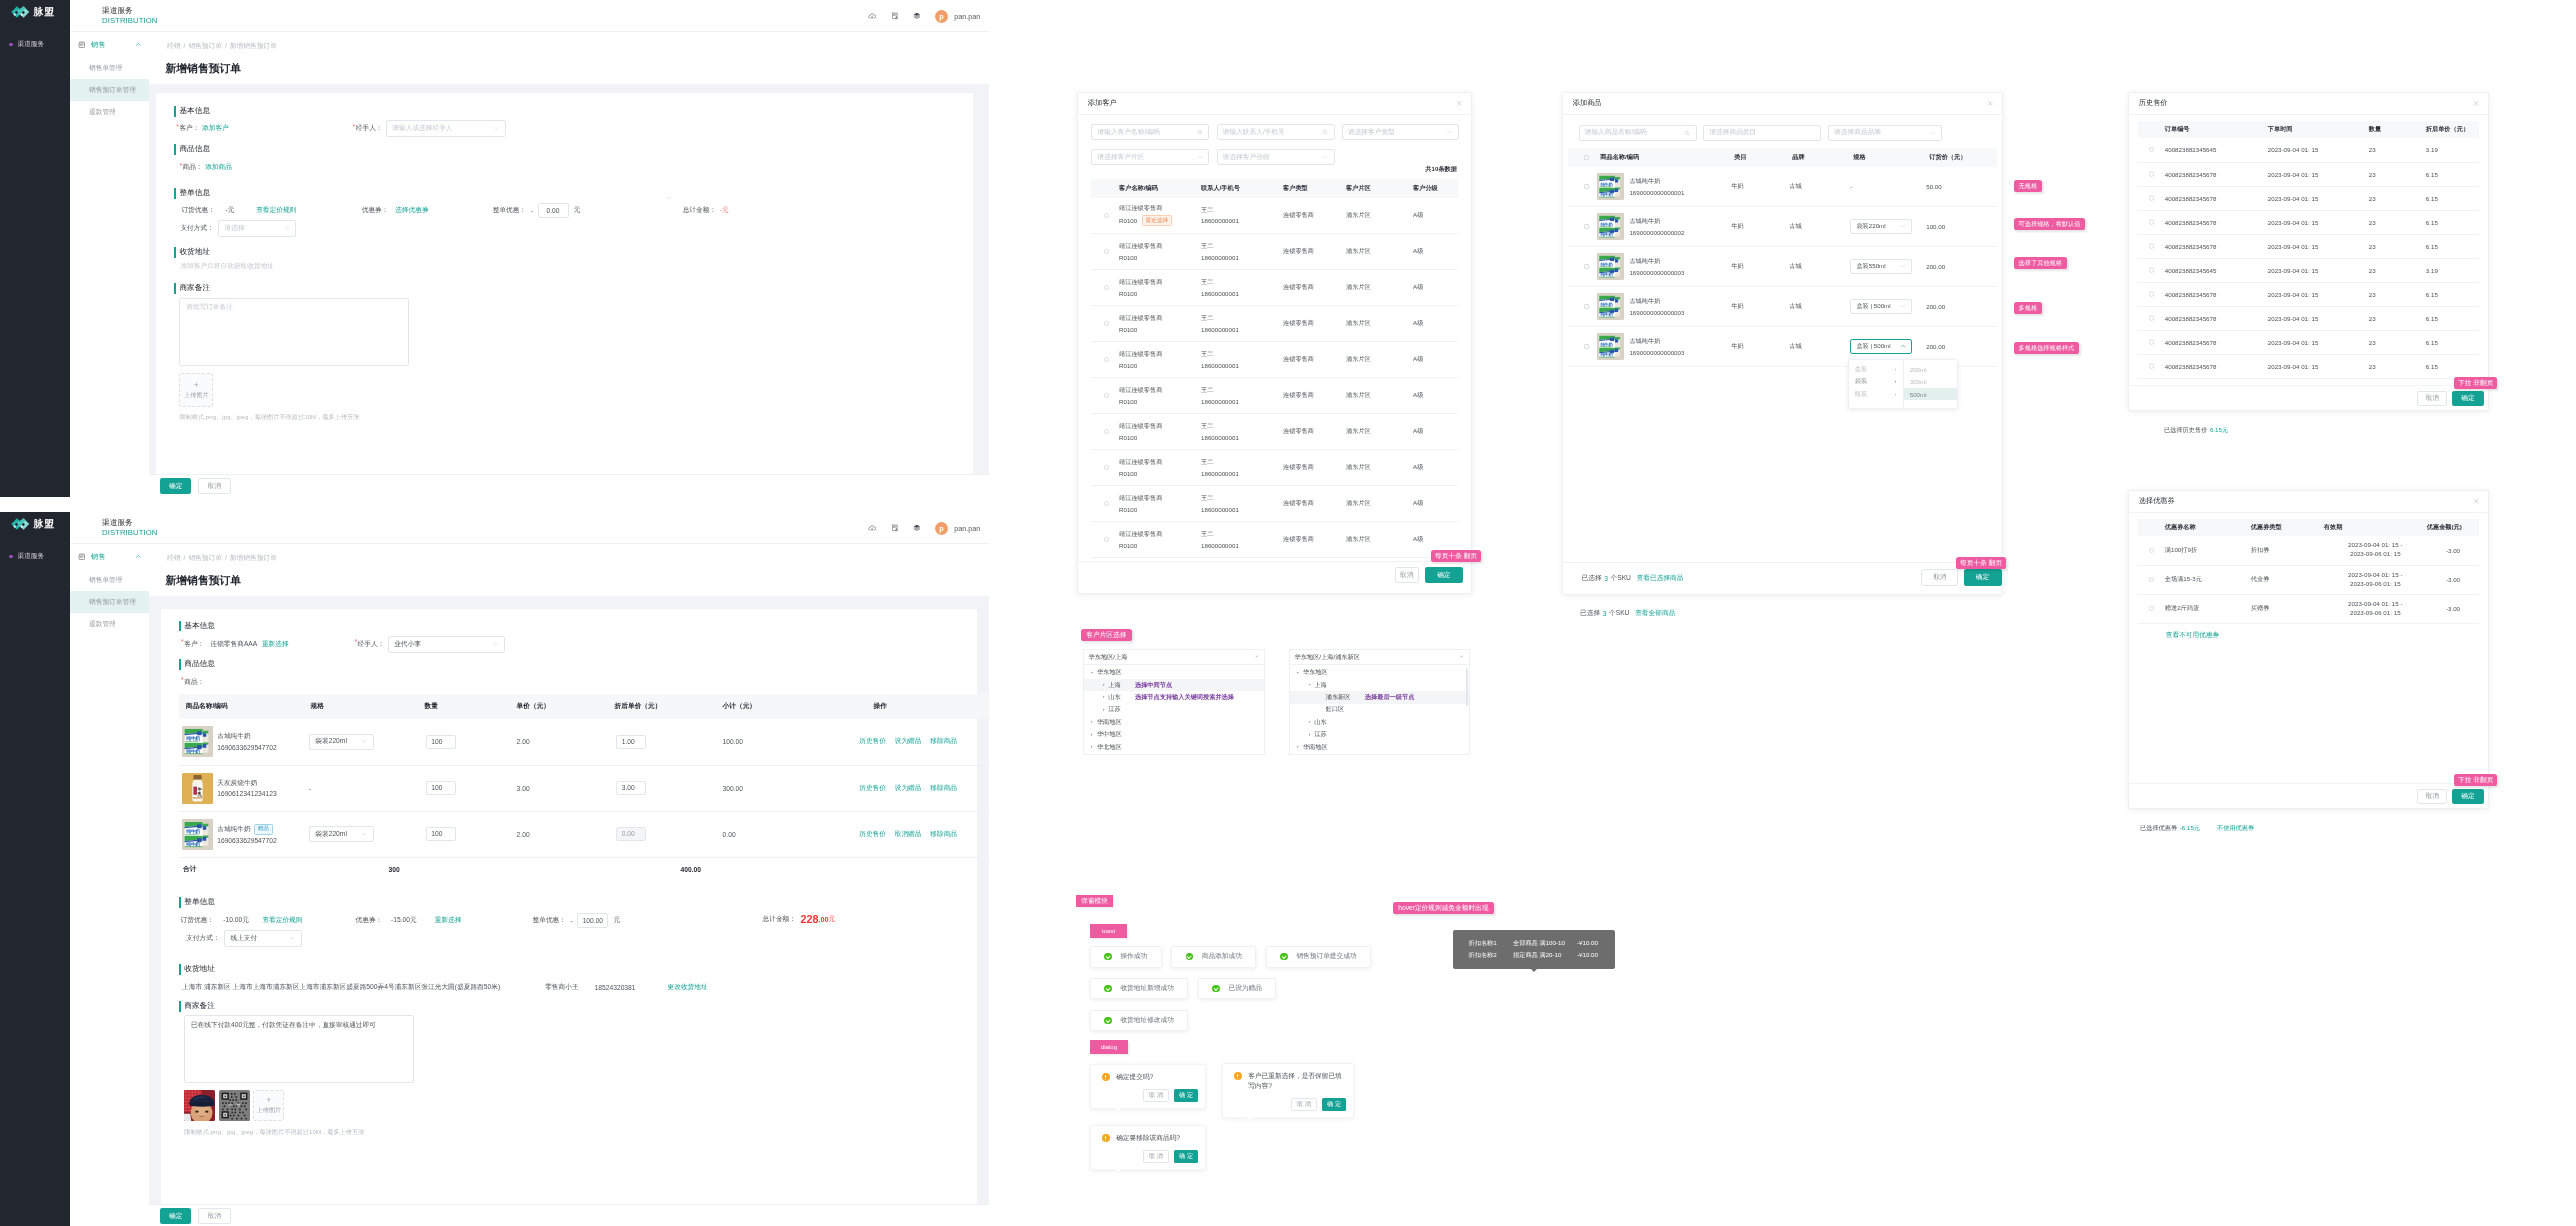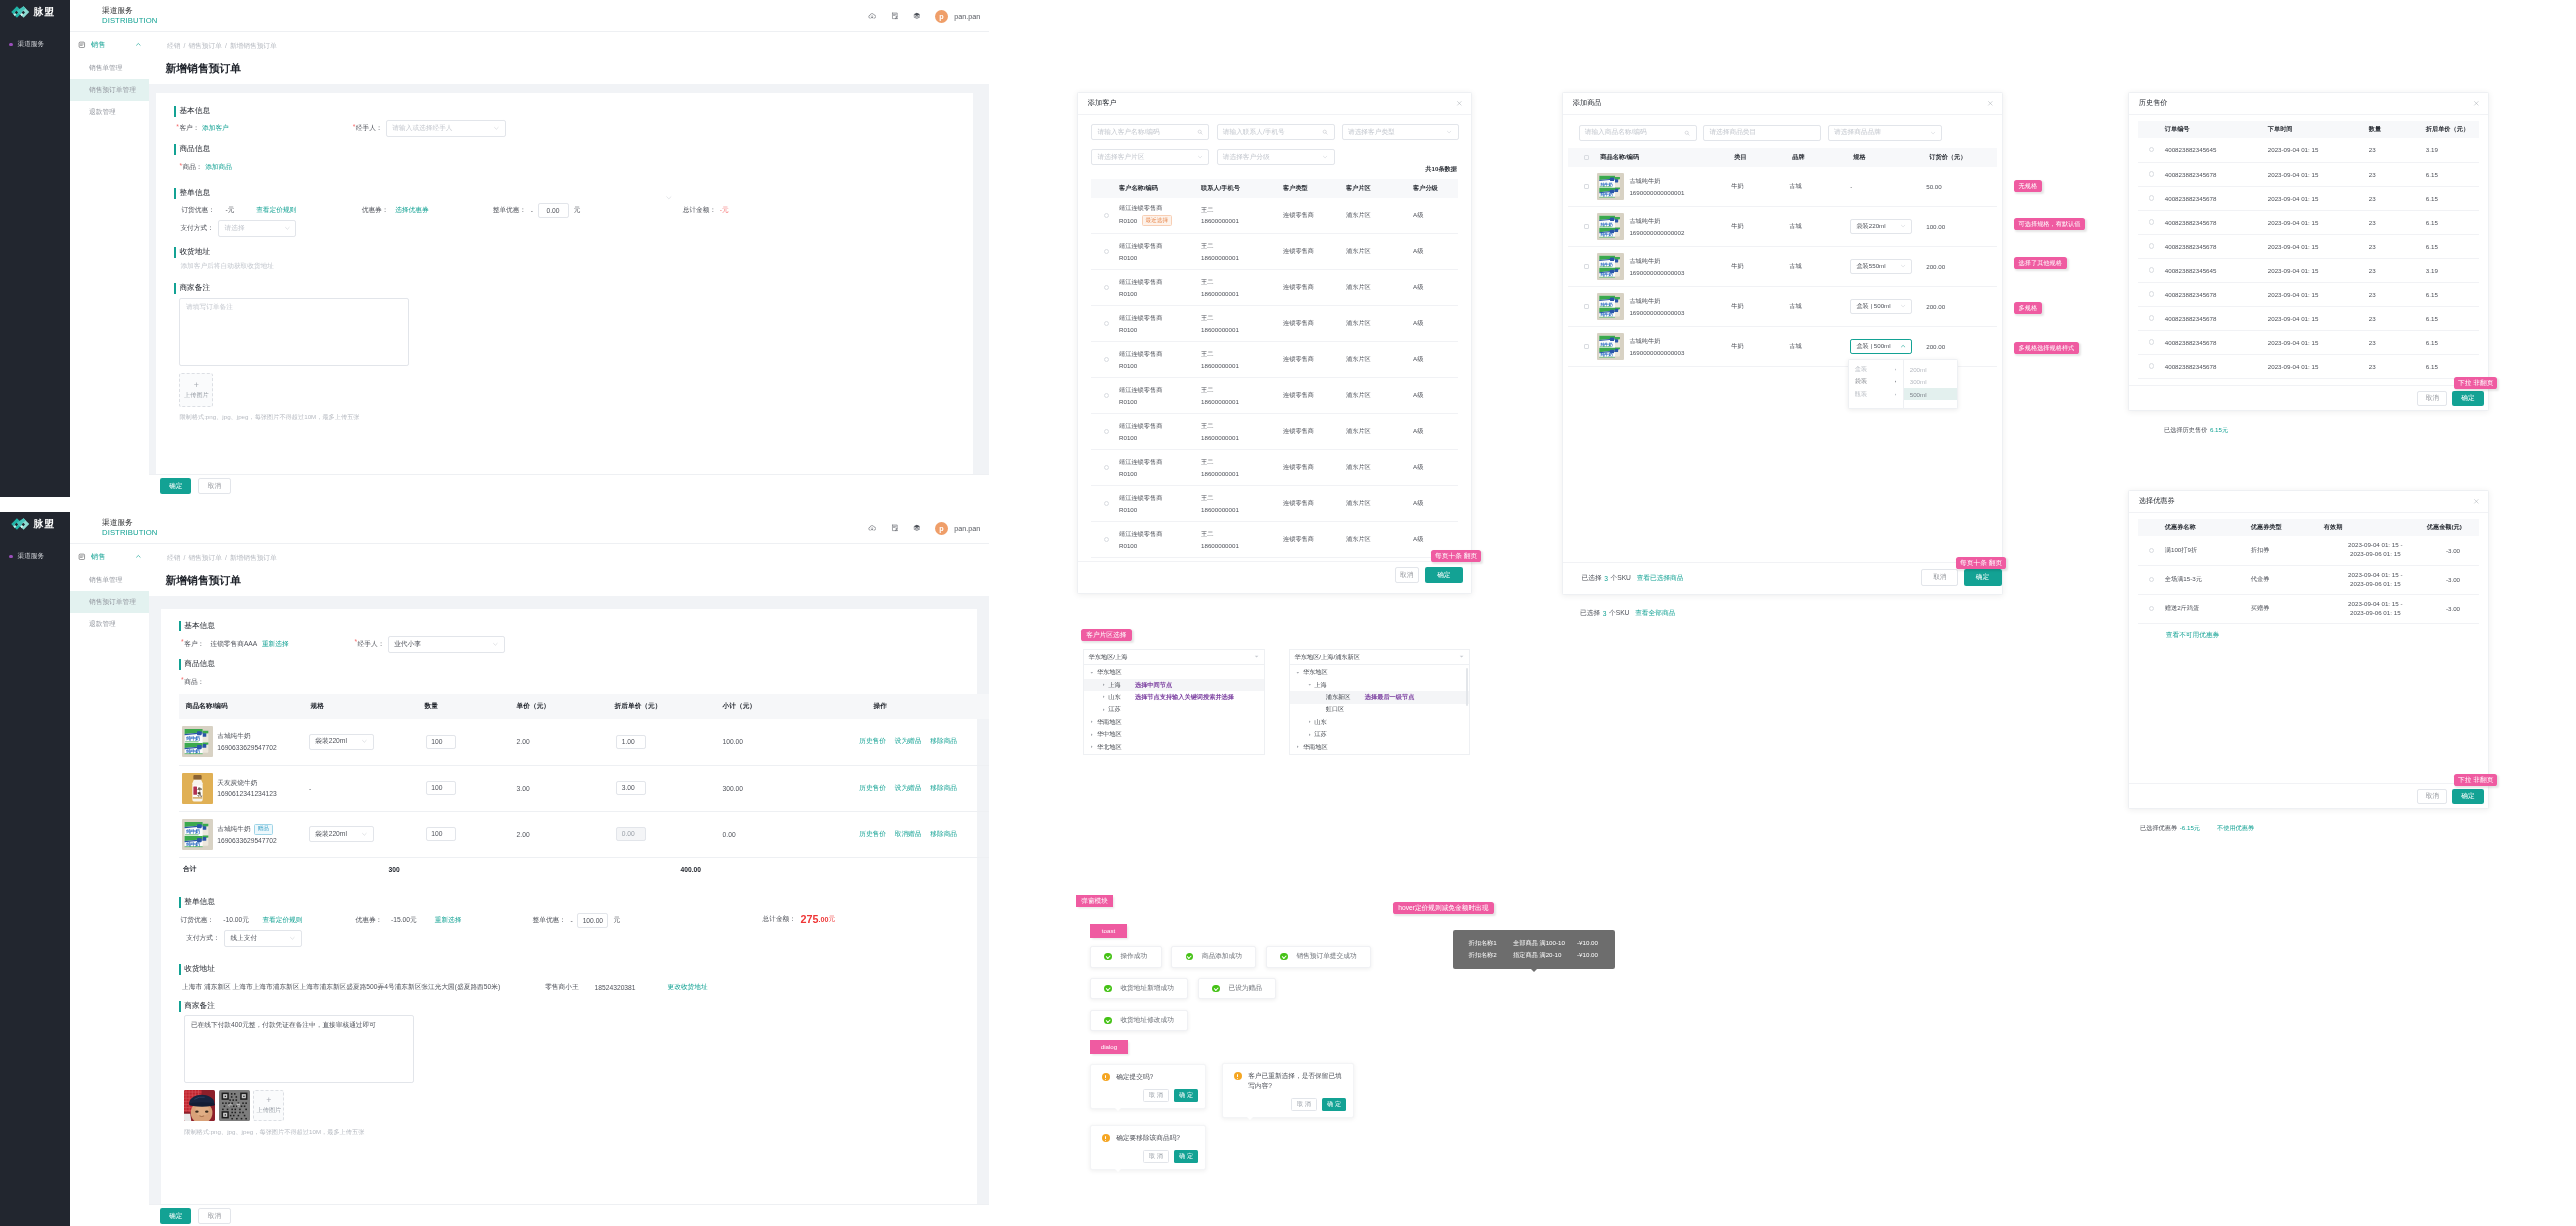--- a/index.html
+++ b/index.html
@@ -679,21 +679,21 @@
           <span class="lnk" style="margin-left:18px">重新选择</span>
         </div>
         <div class="row fr" style="top:303px;left:354px">
           <span class="lbl">整单优惠：</span>
           <span class="lbl" style="margin-left:4.6px">-</span>
           <span class="numinp" style="justify-content:center;margin-left:4.6px;width:31px;height:15px">100.00</span>
           <span class="lbl" style="margin-left:5.2px">元</span>
         </div>
         <div class="row fr" style="top:302px;left:584px">
           <span class="lbl">总计金额：</span>
-          <span style="margin-left:4.6px;color:#ef3636;font-size:10.8px;font-weight:700;line-height:1">275</span>
+          <span style="margin-left:4.6px;color:#ef3636;font-size:10.8px;font-weight:700;line-height:1">228</span>
           <span style="color:#ef3636;font-size:7.2px;font-weight:700">.00</span>
           <span style="color:#ef3636;font-size:6.7px">元</span>
         </div>
         <div class="row fr" style="top:321px;left:7.7px">
           <span class="lbl">支付方式：</span>
           <span class="inp sel v" style="width:78px;height:16.5px;margin-left:4.6px">
             <span>线上支付</span>
             <svg class="cv" width="6.7" height="6.7" style="color:#c7cbd1" viewBox="0 0 13 13">
                   <use href="#ico-chev-down"></use>
                 </svg>

